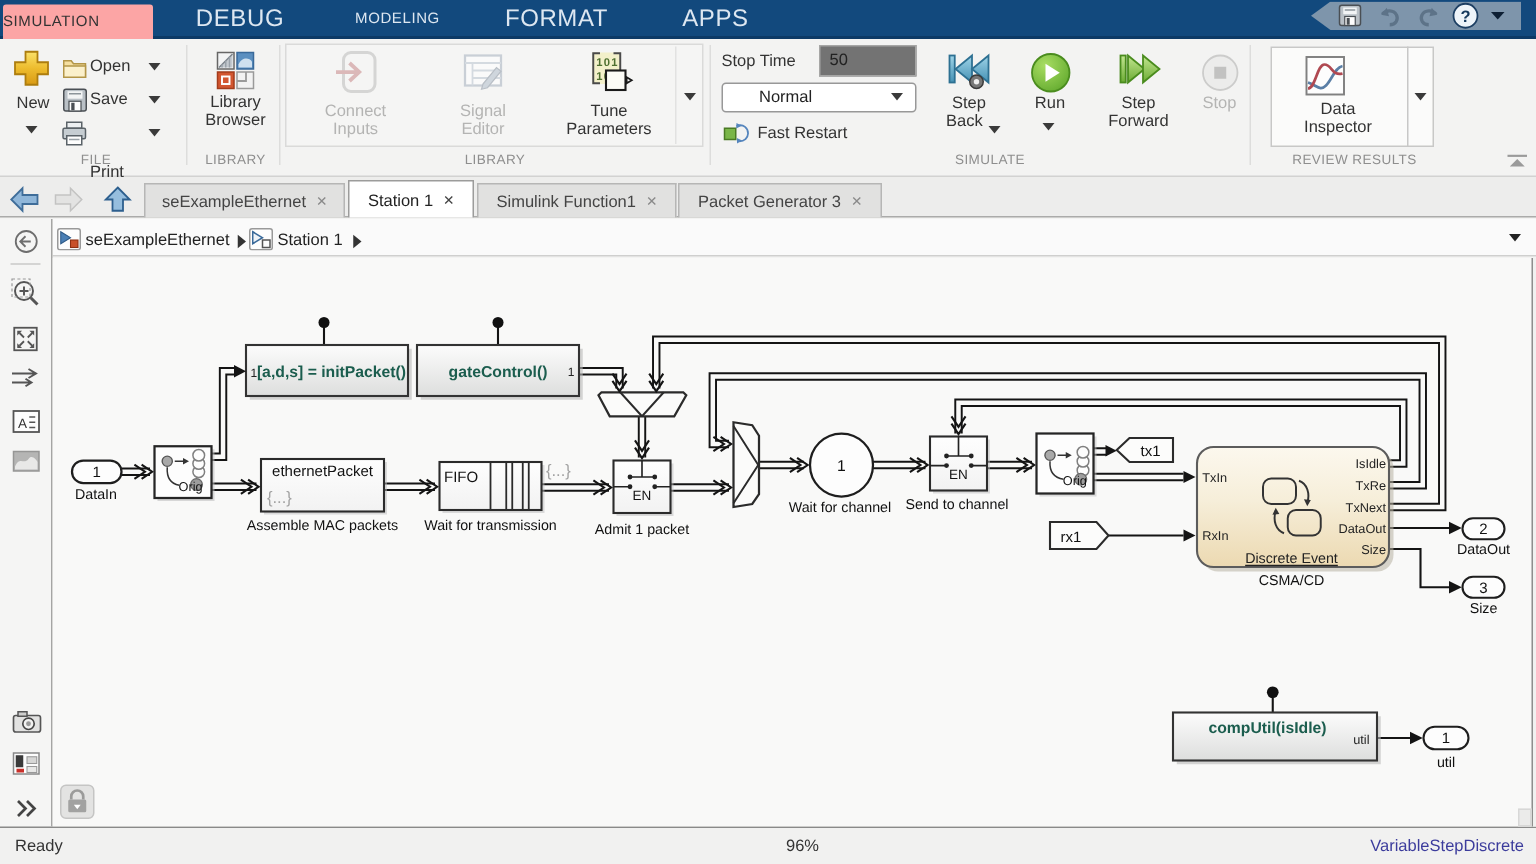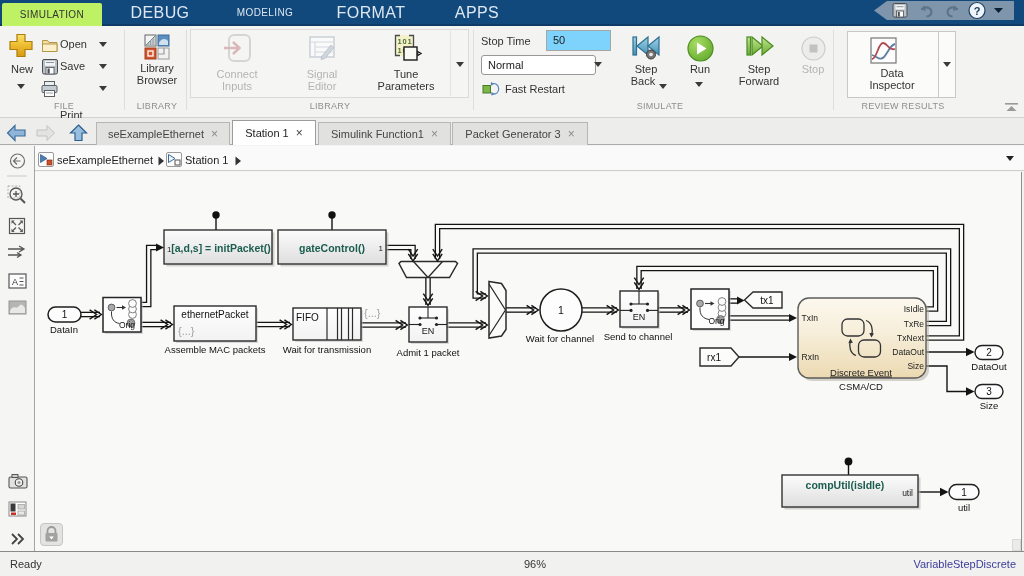--- a/index.html
+++ b/index.html
@@ -13,21 +13,21 @@
 .caret { position:absolute; width:0; height:0; border-left:4.5px solid transparent; border-right:4.5px solid transparent; border-top:5px solid #3a3a3a; }
 .dtab { position:absolute; top:122px; height:23px; background:#e1e1e0; border:1px solid #b6b6b5; border-bottom:none; font-size:11px; color:#444; text-align:center; line-height:22px; }
 .dx { color:#8a8a8a; font-size:12px; margin-left:7px; }
 </style>
 </head>
 <body>
 <div id="app">
 
 <div class="abs" style="left:0;top:0;width:1024px;height:26px;background:#12497d;border-bottom:2px solid #0d3a66;"></div>
 <div class="abs" style="left:874px;top:1px;width:140px;height:19px;background:#7e95ab;clip-path:polygon(13px 0,100% 0,100% 100%,13px 100%,0 50%);"></div>
-<div class="abs" style="left:2px;top:3px;width:100px;height:23px;background:#bef264;border-radius:2px 2px 0 0;color:#333;font-size:10px;text-align:center;line-height:23px;letter-spacing:.4px;">SIMULATION</div>
+<div class="abs" style="left:2px;top:3px;width:100px;height:23px;background:#fca5a5;border-radius:2px 2px 0 0;color:#333;font-size:10px;text-align:left;line-height:23px;letter-spacing:.4px;">SIMULATION</div>
 <div class="abs" style="left:110px;top:0;width:100px;height:25px;color:#dde7f1;font-size:16px;text-align:center;line-height:25px;letter-spacing:.4px;">DEBUG</div>
 <div class="abs" style="left:215px;top:0;width:100px;height:27px;color:#dde7f1;font-size:10px;text-align:center;line-height:25px;letter-spacing:.4px;">MODELING</div>
 <div class="abs" style="left:321px;top:0;width:100px;height:25px;color:#dde7f1;font-size:16px;text-align:center;line-height:25px;letter-spacing:.4px;">FORMAT</div>
 <div class="abs" style="left:427px;top:0;width:100px;height:25px;color:#dde7f1;font-size:16px;text-align:center;line-height:25px;letter-spacing:.4px;">APPS</div>
 <svg class="abs" style="left:874px;top:1px;" width="140" height="19" viewBox="0 0 140 19">
 
   <g transform="translate(19,2.5)">
     <rect x="0" y="0" width="14" height="13.5" rx="1.5" fill="#b9c0c6" stroke="#4a4f54" stroke-width="1"></rect>
     <rect x="2.5" y="1.5" width="9" height="4.5" fill="#f2f4f5"></rect>
     <line x1="3.5" y1="3.2" x2="10.5" y2="3.2" stroke="#8b949a" stroke-width="1"></line>
@@ -134,22 +134,22 @@
   <rect x="13" y="14" width="13" height="13" fill="#fbfbf6" stroke="#1a1a1a" stroke-width="1.4"></rect>
   <path d="M26.8,18.5 l3.4,2 -3.4,2 Z" fill="none" stroke="#1a1a1a" stroke-width="1.1"></path>
 </svg>
 <div class="lbl" style="left:375px;top:68px;width:62px;">Tune<br>Parameters</div>
 <div class="abs" style="left:450px;top:31px;width:1px;height:65px;background:#e2e2e1;"></div>
 <div class="caret" style="left:456px;top:62px;"></div>
 <div class="seclbl" style="left:300px;width:60px;">LIBRARY</div>
 <div class="vsep" style="left:473px;"></div>
 
 <div class="lbl" style="left:481px;top:35px;width:56px;text-align:left;font-size:11px;">Stop Time</div>
-<div class="abs" style="left:546px;top:30px;width:65px;height:21px;background:#7dd3fc;border:1px solid #a6a6a5;font-size:11px;color:#222;line-height:19px;padding-left:6px;">50</div>
-<div class="abs" style="left:481px;top:55px;width:115px;height:20px;background:#fff;border:1px solid #989898;border-radius:3px;font-size:11px;color:#222;line-height:18px;padding-left:6px;">Normal</div>
+<div class="abs" style="left:546px;top:30px;width:65px;height:21px;background:#737373;border:1px solid #a6a6a5;font-size:11px;color:#222;line-height:19px;padding-left:6px;">50</div>
+<div class="abs" style="left:481px;top:55px;width:130px;height:20px;background:#fff;border:1px solid #989898;border-radius:3px;font-size:11px;color:#222;line-height:18px;padding-left:24px;">Normal</div>
 <div class="caret" style="left:594px;top:62px;"></div>
 <svg class="abs" style="left:482px;top:81px;" width="19" height="16" viewBox="0 0 19 16">
   <rect x="1" y="4.5" width="7.5" height="7.5" fill="#7ab648" stroke="#4a7a24" stroke-width="1"></rect>
   <path d="M9,3 C13.8,1.2 16.8,4.7 16.7,8 C16.6,11 14.2,13.2 11,13.2" fill="none" stroke="#5585bd" stroke-width="1.2"></path>
   <path d="M9.4,14.7 L12.8,12.7 L9.2,11 Z" fill="#5585bd"></path>
   <path d="M9,1 L12.4,2.9 L8.8,4.7 Z" fill="#5585bd"></path>
 </svg>
 <div class="lbl" style="left:505px;top:83px;width:70px;text-align:left;">Fast Restart</div>
 
 <svg class="abs" style="left:631px;top:35px;" width="30" height="26" viewBox="0 0 30 26">

